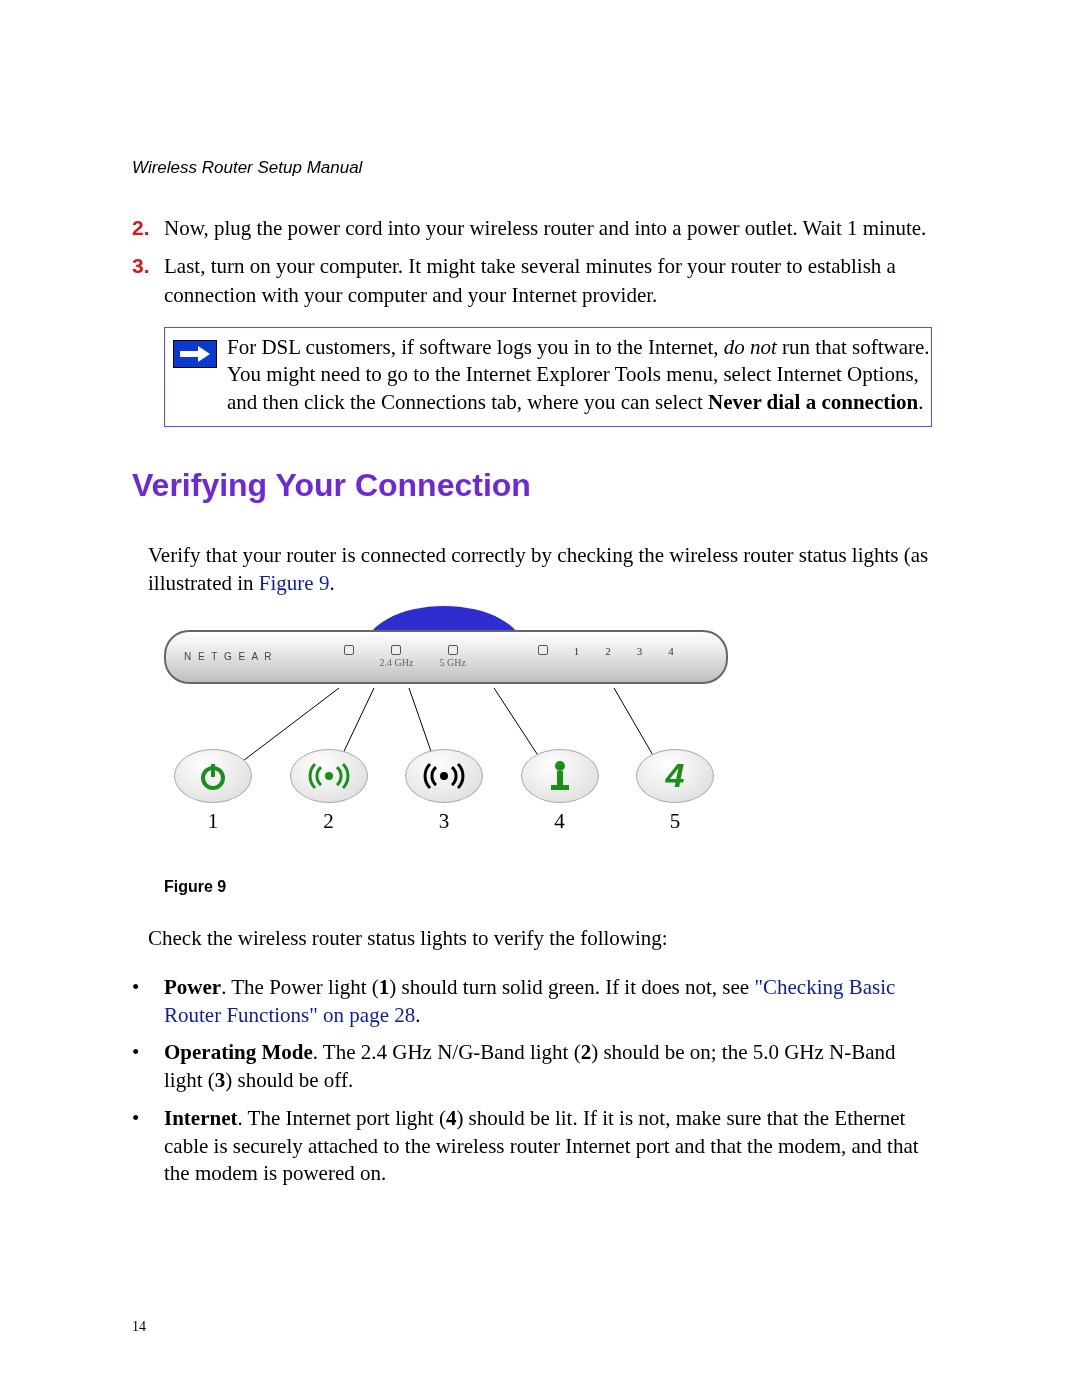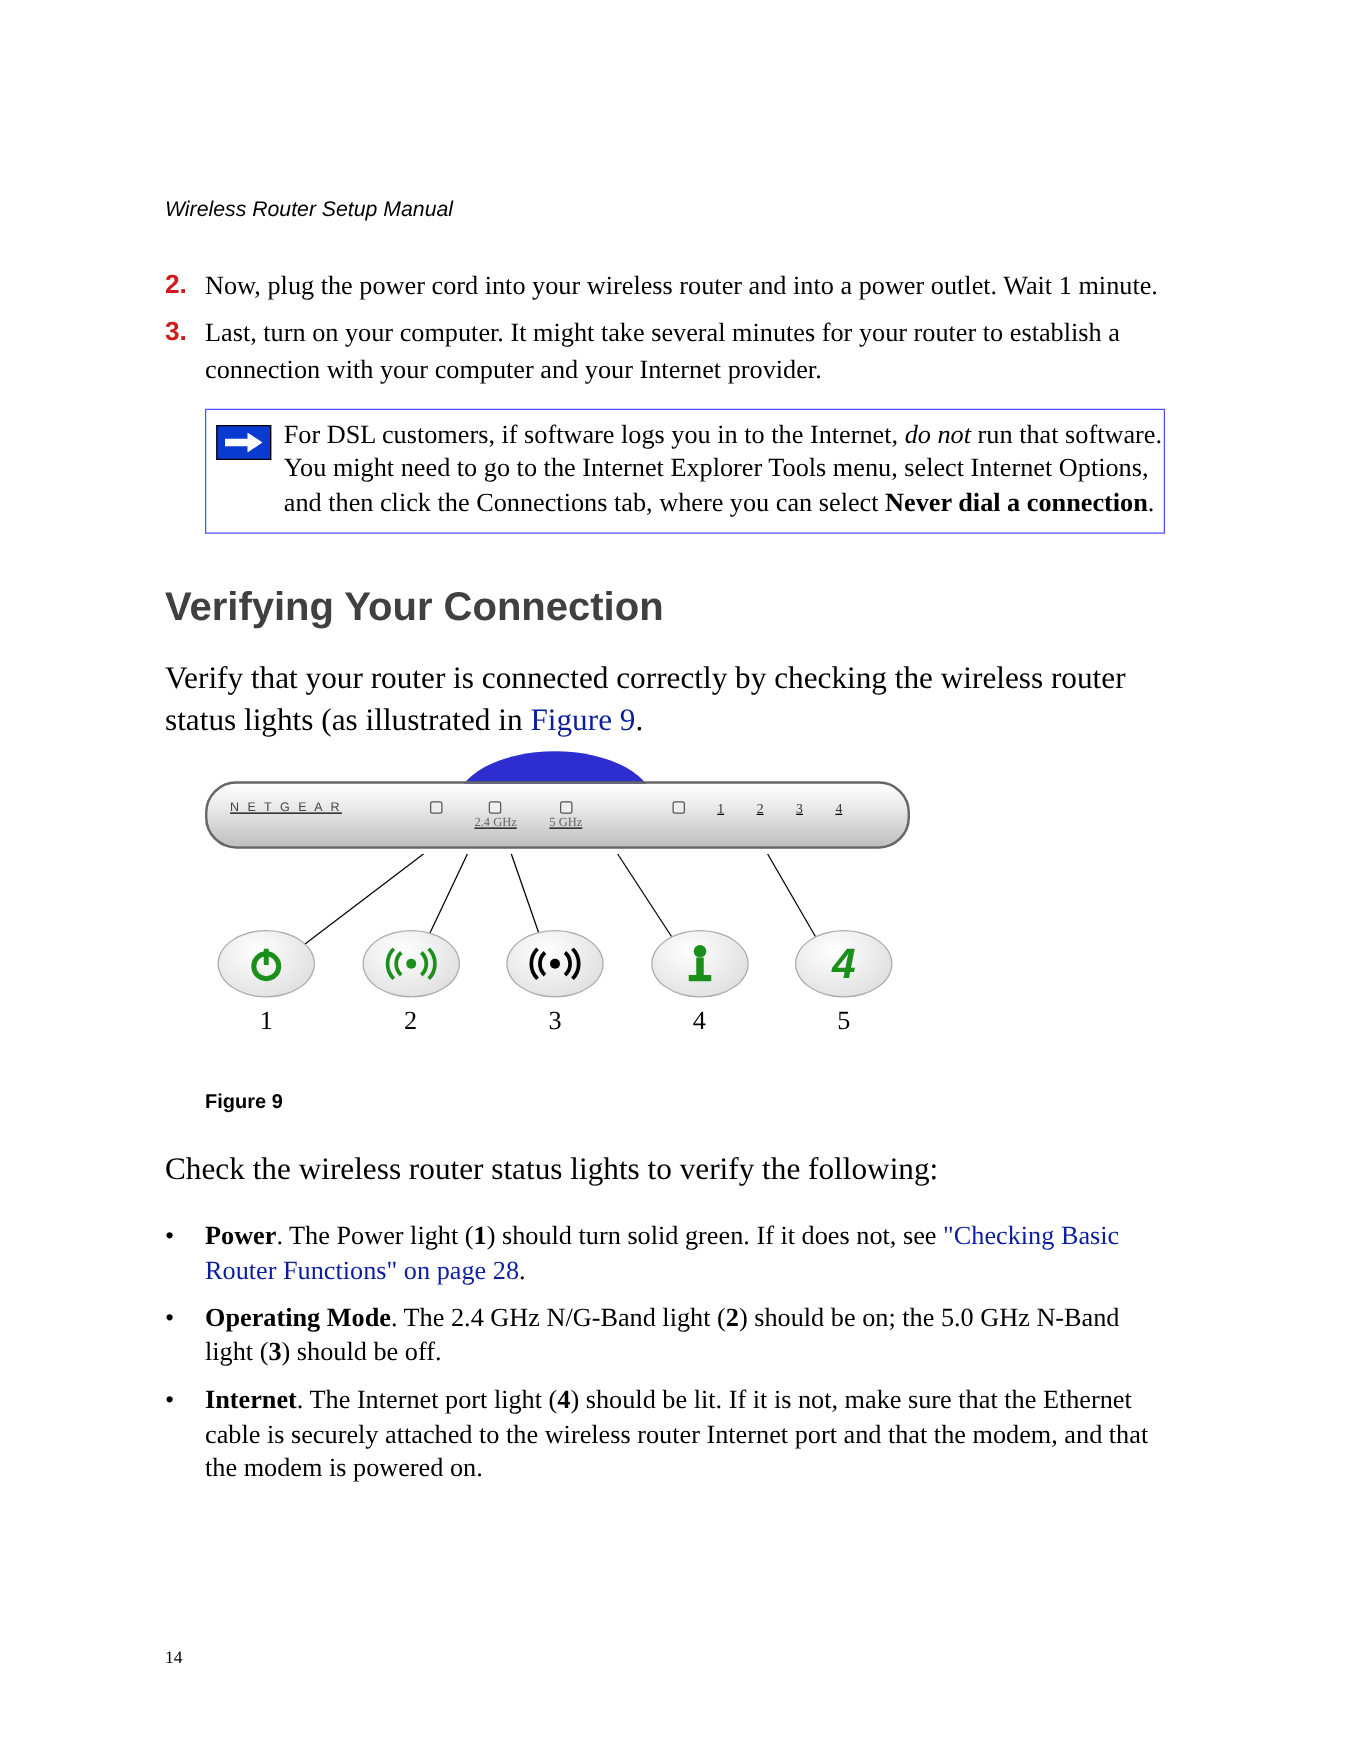--- a/index.html
+++ b/index.html
@@ -13,33 +13,33 @@
   .step-num{font-family:Arial,Helvetica,sans-serif;font-weight:bold;
             color:#d11b1b;width:32px;flex:0 0 32px;}
   .note-box{border:1px solid #4f4fff;margin:18px 0 40px 32px;
             padding:6px 0 10px 8px;display:flex;}
   .note-icon{width:42px;height:26px;background:#0a3bd0;border:1px solid #000;
              margin:6px 10px 0 0;flex:0 0 42px;display:flex;align-items:center;
              justify-content:center;}
   .note-icon svg{display:block;}
   .note-text{font-size:21px;line-height:1.3;}
   .h2{font-family:Arial,Helvetica,sans-serif;font-weight:bold;
-      color:#404040;font-size:32px;margin:0 0 22px 0;}
-  .para{font-size:25px;line-height:1.35;margin:0 0 22px 0;}
+      color:#6d28d9;font-size:32px;margin:0 0 37px 0;}
+  .para{font-size:21px;line-height:1.35;margin:0 0 22px 16px;}
   .xref{color:#0a1e9e;}
   .figure-wrap{margin:6px 0 10px 32px;}
   .figure{width:560px;}
   .router-stack{position:relative;width:560px;height:72px;}
   .blue-dome{position:absolute;left:200px;top:-14px;width:160px;height:44px;
              background:#2d2dd0;border-radius:80px 80px 0 0/44px 44px 0 0;}
   .router-body{position:absolute;left:0;top:10px;width:560px;height:50px;
                border:2px solid #666;border-radius:25px;
                background:linear-gradient(#fff,#e8e8e8 40%,#bfbfbf);}
   .router-body .row{position:absolute;top:14px;left:18px;right:18px;height:22px;
-                    display:flex;text-decoration:underline;}
+                    display:flex;align-items:center;}
   .brand{font-family:Arial,Helvetica,sans-serif;font-size:10px;
          letter-spacing:2px;color:#444;margin-right:70px;}
   .dots{flex:1;display:flex;gap:26px;align-items:flex-start;font-size:11px;
         color:#333;}
   .dot-col{display:flex;flex-direction:column;align-items:center;gap:2px;}
   .dot{width:8px;height:8px;border:1px solid #555;border-radius:2px;background:#eee;}
   .sub{font-size:10px;color:#666;}
   .lines-and-icons{position:relative;width:560px;height:170px;margin-top:-4px;}
   .lines-and-icons svg.lines{position:absolute;top:0;left:0;}
   .icon-row{position:absolute;bottom:24px;width:560px;display:flex;

